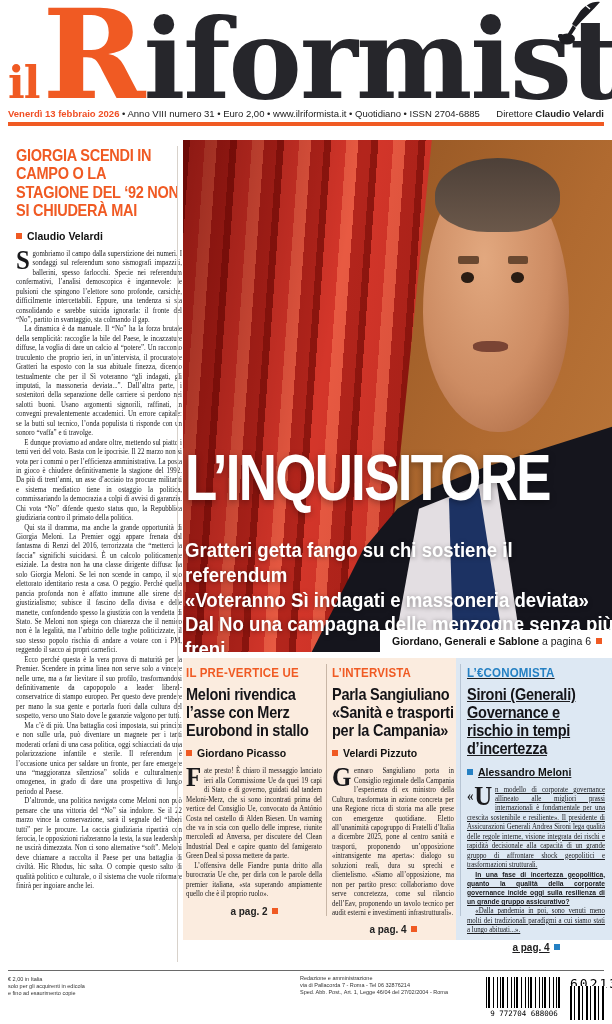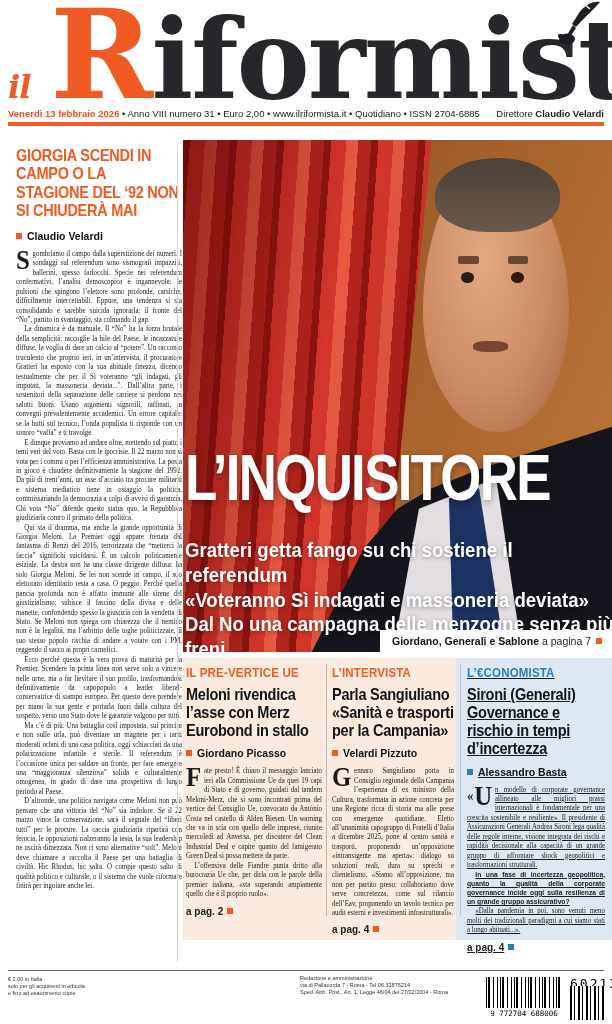--- a/index.html
+++ b/index.html
@@ -3,21 +3,21 @@
 <meta charset="utf-8">
 <style>
   html,body{margin:0;padding:0;background:#e9e9e9;}
   #page{position:relative;width:612px;height:1024px;background:#ffffff;margin:0 auto;overflow:hidden;
         font-family:"Liberation Serif",serif;color:#1c1c1f;}
   
   #masthead{position:absolute;left:8px;top:0;width:596px;}
   .logo-row{position:relative;height:102px;white-space:nowrap;}
   .logo-line{position:absolute;left:0;bottom:-2px;line-height:.8;letter-spacing:-2px;
              font-family:"DejaVu Serif",serif;font-weight:bold;}
-  .logo-il{font-size:32px;color:#f05a23;letter-spacing:-1px;margin-right:20px;font-style:italic;}
+  .logo-il{font-size:44px;color:#f05a23;letter-spacing:-1px;margin-right:3px;}
   .logo-R{font-size:124px;color:#f05a23;}
   .logo-rest{font-size:110px;color:#26262b;}
   .quill{position:absolute;right:2px;top:0;}
   .dateline{position:relative;margin-top:6px;font-family:"Liberation Sans",sans-serif;
             font-size:9.5px;color:#222;display:flex;justify-content:space-between;}
   .date-orange{color:#f04e23;font-weight:bold;}
   .rule{margin-top:3px;height:4px;background:#f05a23;}
   
   .cx{transform:scaleX(.88);transform-origin:0 0;width:113.6%;}
   .cx92{transform:scaleX(.92);transform-origin:0 0;width:108.7%;}
@@ -77,21 +77,21 @@
   .bcol{position:absolute;top:8px;}
   #bcol1{left:3px;width:136px;} #bcol2{left:149px;width:122px;} #bcol3{left:284px;width:138px;text-decoration:underline;}
   .col-div{position:absolute;top:6px;width:1px;height:252px;background:#c8b6a6;}
   .kicker{font-family:"Liberation Sans",sans-serif;font-weight:900;font-size:12.5px;
           color:#f05a23;letter-spacing:.2px;margin-bottom:5px;}
   .kicker.blue{color:#2580c3;}
   .b-title{font-family:"Liberation Sans",sans-serif;font-weight:900;font-size:16.5px;
            line-height:1.1;color:#141418;letter-spacing:-.3px;margin-bottom:8px;}
   .b-byline{margin-bottom:7px;}
   .b-body p.q{font-family:"Liberation Sans",sans-serif;font-weight:bold;font-size:7.3px;}
-  .pageref{margin-top:7px;text-align:left;font-family:"Liberation Sans",sans-serif;
+  .pageref{margin-top:7px;text-align:center;font-family:"Liberation Sans",sans-serif;
            font-weight:bold;font-size:10px;color:#222;}
   .pageref .sq{margin-left:4px;}
   
   #foot-rule{position:absolute;left:8px;top:970px;width:596px;height:1px;background:#6a6a6a;}
   .fineprint{position:absolute;font-family:"Liberation Sans",sans-serif;font-size:5.5px;
              line-height:7px;color:#333;}
   #price-note{left:8px;top:976px;}
   #admin-note{left:300px;top:975px;}
   #barcode{position:absolute;left:486px;top:976px;width:122px;height:46px;
            font-family:"DejaVu Sans Mono",monospace;}
@@ -154,21 +154,21 @@
       <div class="eye l"></div>
       <div class="eye r"></div>
       <div class="mouth"></div>
     </div>
     <h1 class="hero-headline" style="margin:0;">L’INQUISITORE</h1>
     <div class="hero-deck">
       <div>Gratteri getta fango su chi sostiene il referendum</div>
       <div>«Voteranno Sì indagati e massoneria deviata»</div>
       <div>Dal No una campagna delle menzogne senza più freni</div>
     </div>
-    <div class="credit"><b>Giordano, Generali e Sablone</b><span> a pagina 7</span><span class="sq"></span></div>
+    <div class="credit"><b>Giordano, Generali e Sablone</b><span> a pagina 6</span><span class="sq"></span></div>
   </section>
 
   <section id="strip">
     <div class="strip-peach"></div>
     <div class="strip-blue"></div>
     <div class="col-div" style="left:143px;"></div>
     <div class="col-div" style="left:277px;background:#b7c4d3;"></div>
 
     <article class="bcol" id="bcol1">
       <div class="kicker cx92">IL PRE-VERTICE UE</div>
@@ -187,21 +187,21 @@
       <div class="byline b-byline"><span class="sq"></span><span>Velardi Pizzuto</span></div>
       <div class="body-txt b-body cx92">
         <p class="lead"><span class="dropcap">G</span><span>ennaro Sangiuliano porta in Consiglio regionale della Campania l’esperienza di ex ministro della Cultura, trasformata in azione concreta per una Regione ricca di storia ma alle prese con emergenze quotidiane. Eletto all’unanimità capogruppo di Fratelli d’Italia a dicembre 2025, pone al centro sanità e trasporti, proponendo un’opposizione «intransigente ma aperta»: dialogo su soluzioni reali, dura su sprechi e clientelismo. «Siamo all’opposizione, ma non per partito preso: collaboriamo dove serve concretezza, come sul rilancio dell’Eav, proponendo un tavolo tecnico per audit esterni e investimenti infrastrutturali».</span></p>
       </div>
       <div class="pageref"><span>a pag. 4</span><span class="sq"></span></div>
     </article>
 
     <article class="bcol" id="bcol3">
       <div class="kicker blue cx92">L’€CONOMISTA</div>
       <div class="b-title cx">Sironi (Generali) Governance e rischio in tempi d’incertezza</div>
-      <div class="byline b-byline"><span class="sq blue"></span><span>Alessandro Basta</span></div>
+      <div class="byline b-byline"><span class="sq blue"></span><span>Alessandro Meloni</span></div>
       <div class="body-txt b-body cx92">
         <p class="lead"><span class="dc-quote">«</span><span class="dropcap">U</span><span>n modello di corporate governance allineato alle migliori prassi internazionali è fondamentale per una crescita sostenibile e resiliente». Il presidente di Assicurazioni Generali Andrea Sironi lega qualità delle regole interne, visione integrata dei rischi e rapidità decisionale alla capacità di un grande gruppo di affrontare shock geopolitici e trasformazioni strutturali.</span></p>
         <p class="q">In una fase di incertezza geopolitica, quanto la qualità della corporate governance incide oggi sulla resilienza di un grande gruppo assicurativo?</p>
         <p>«Dalla pandemia in poi, sono venuti meno molti dei tradizionali paradigmi a cui siamo stati a lungo abituati...».</p>
       </div>
       <div class="pageref"><span>a pag. 4</span><span class="sq blue"></span></div>
     </article>
   </section>
 
   <div id="foot-rule"></div>

